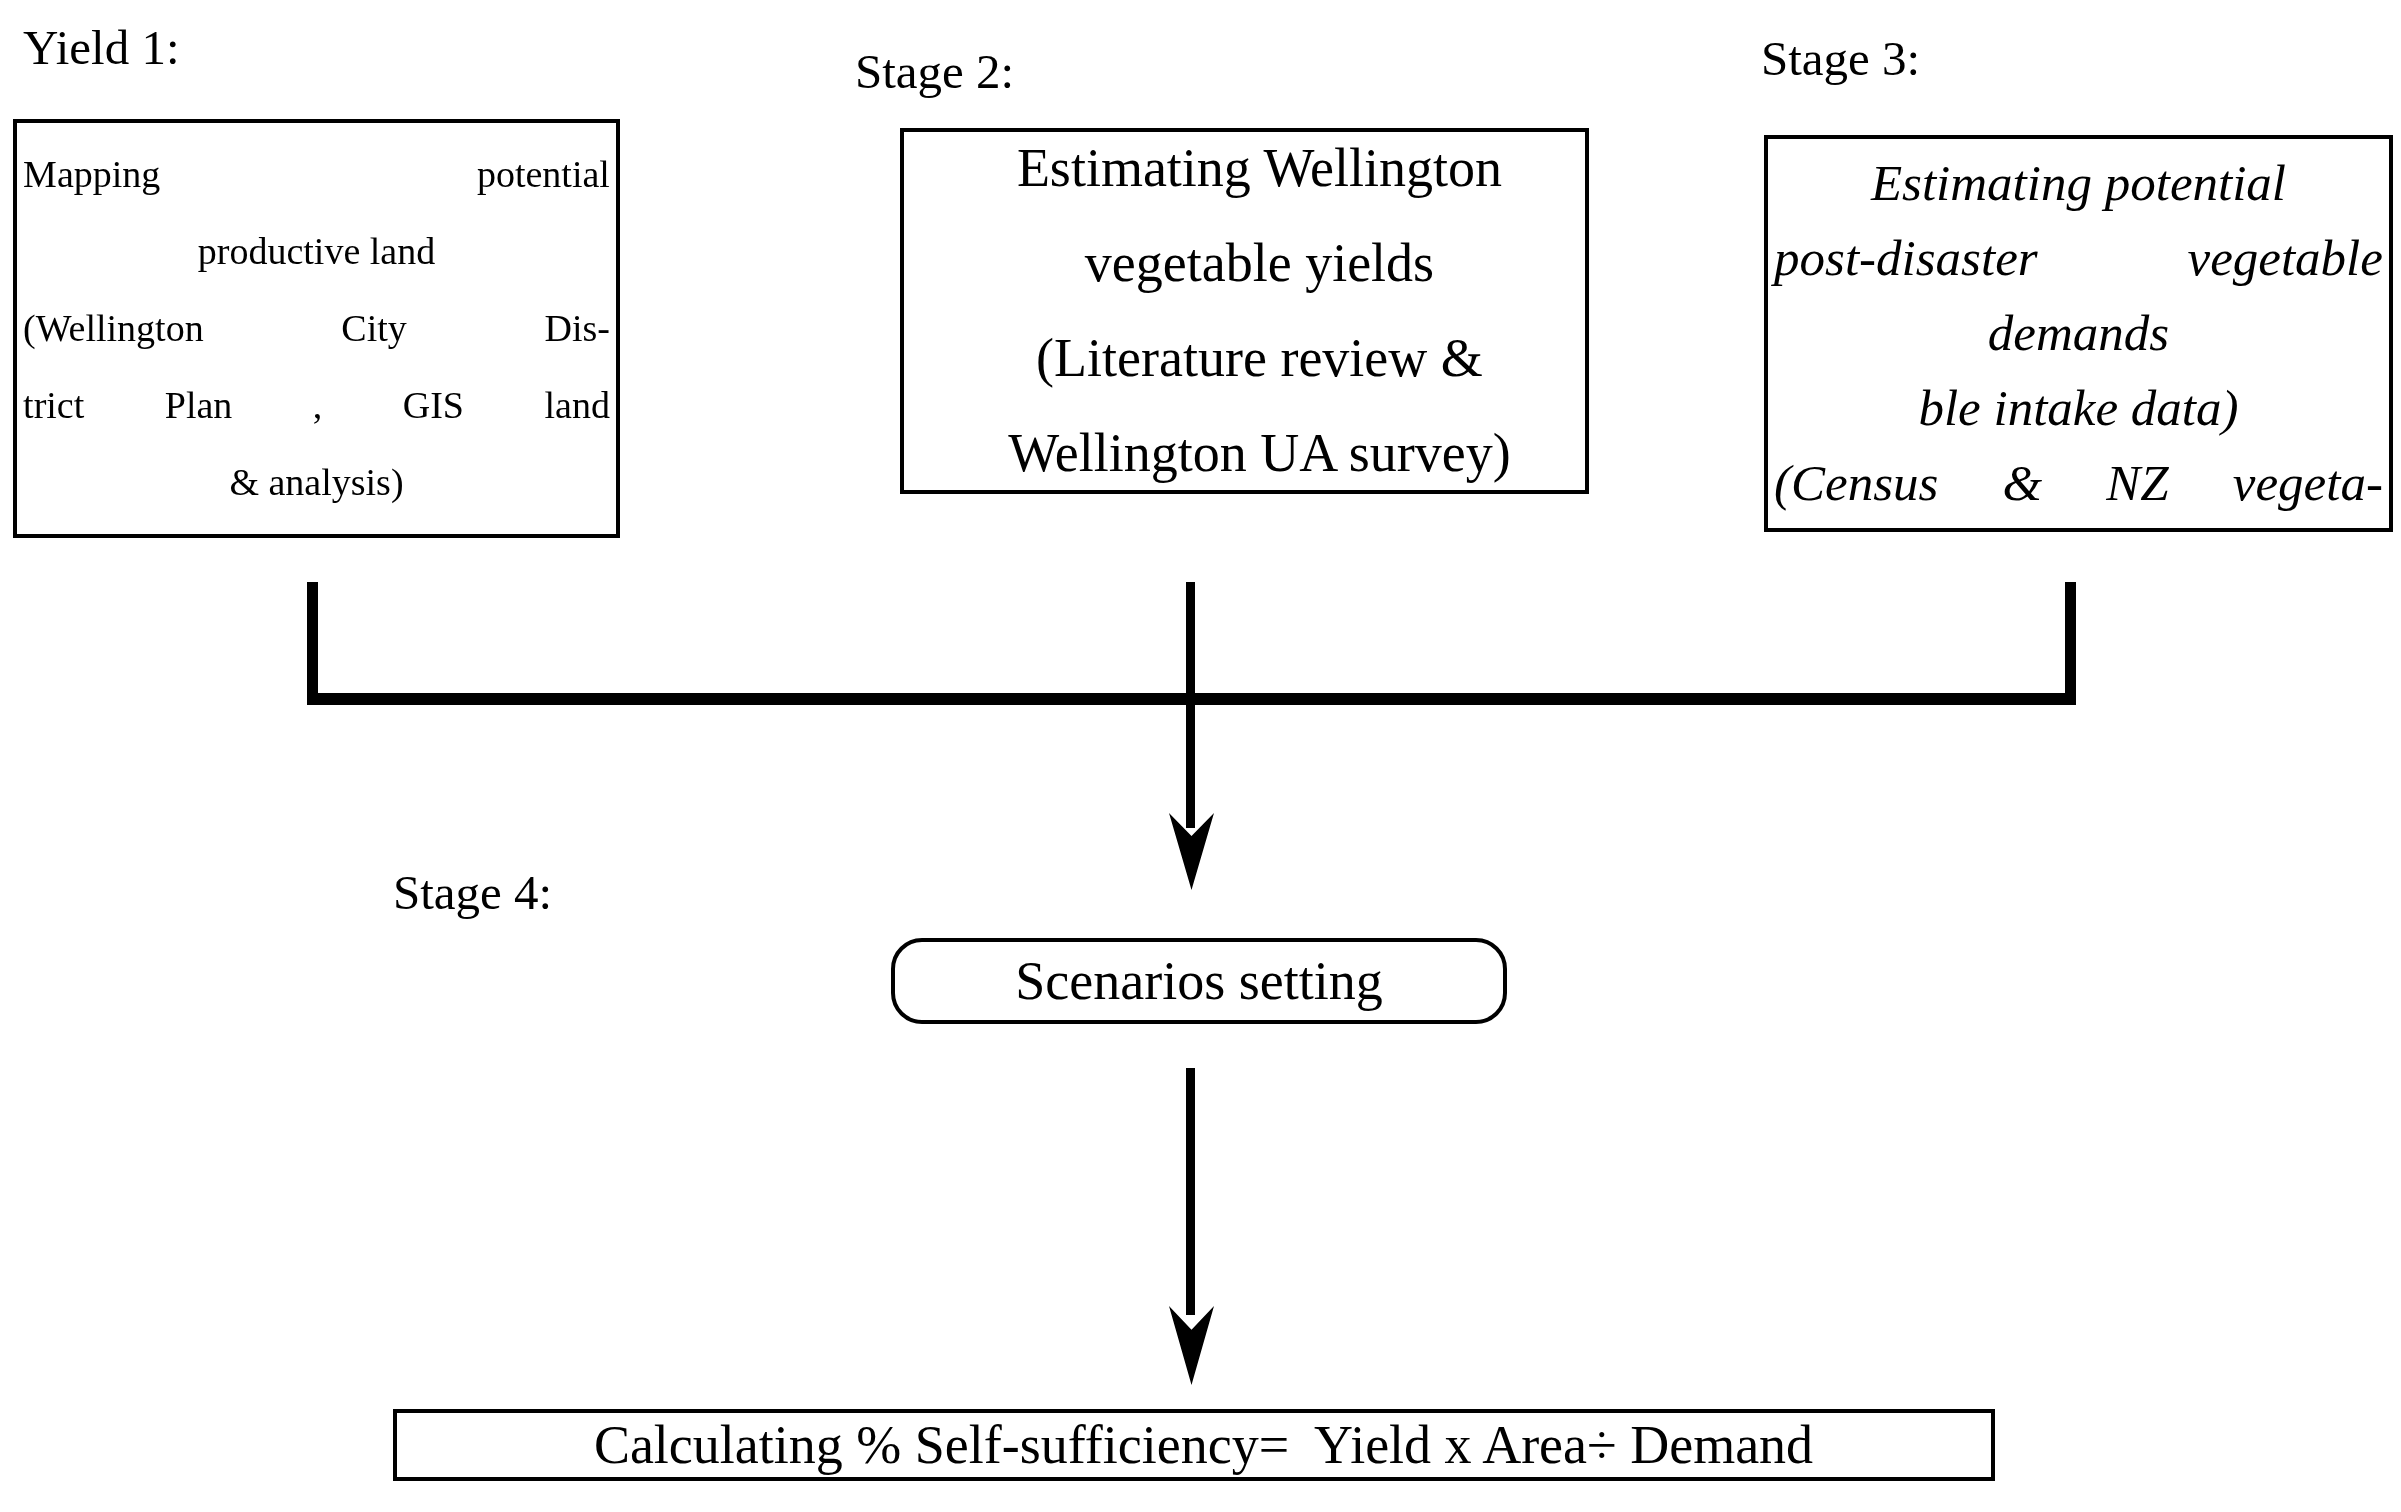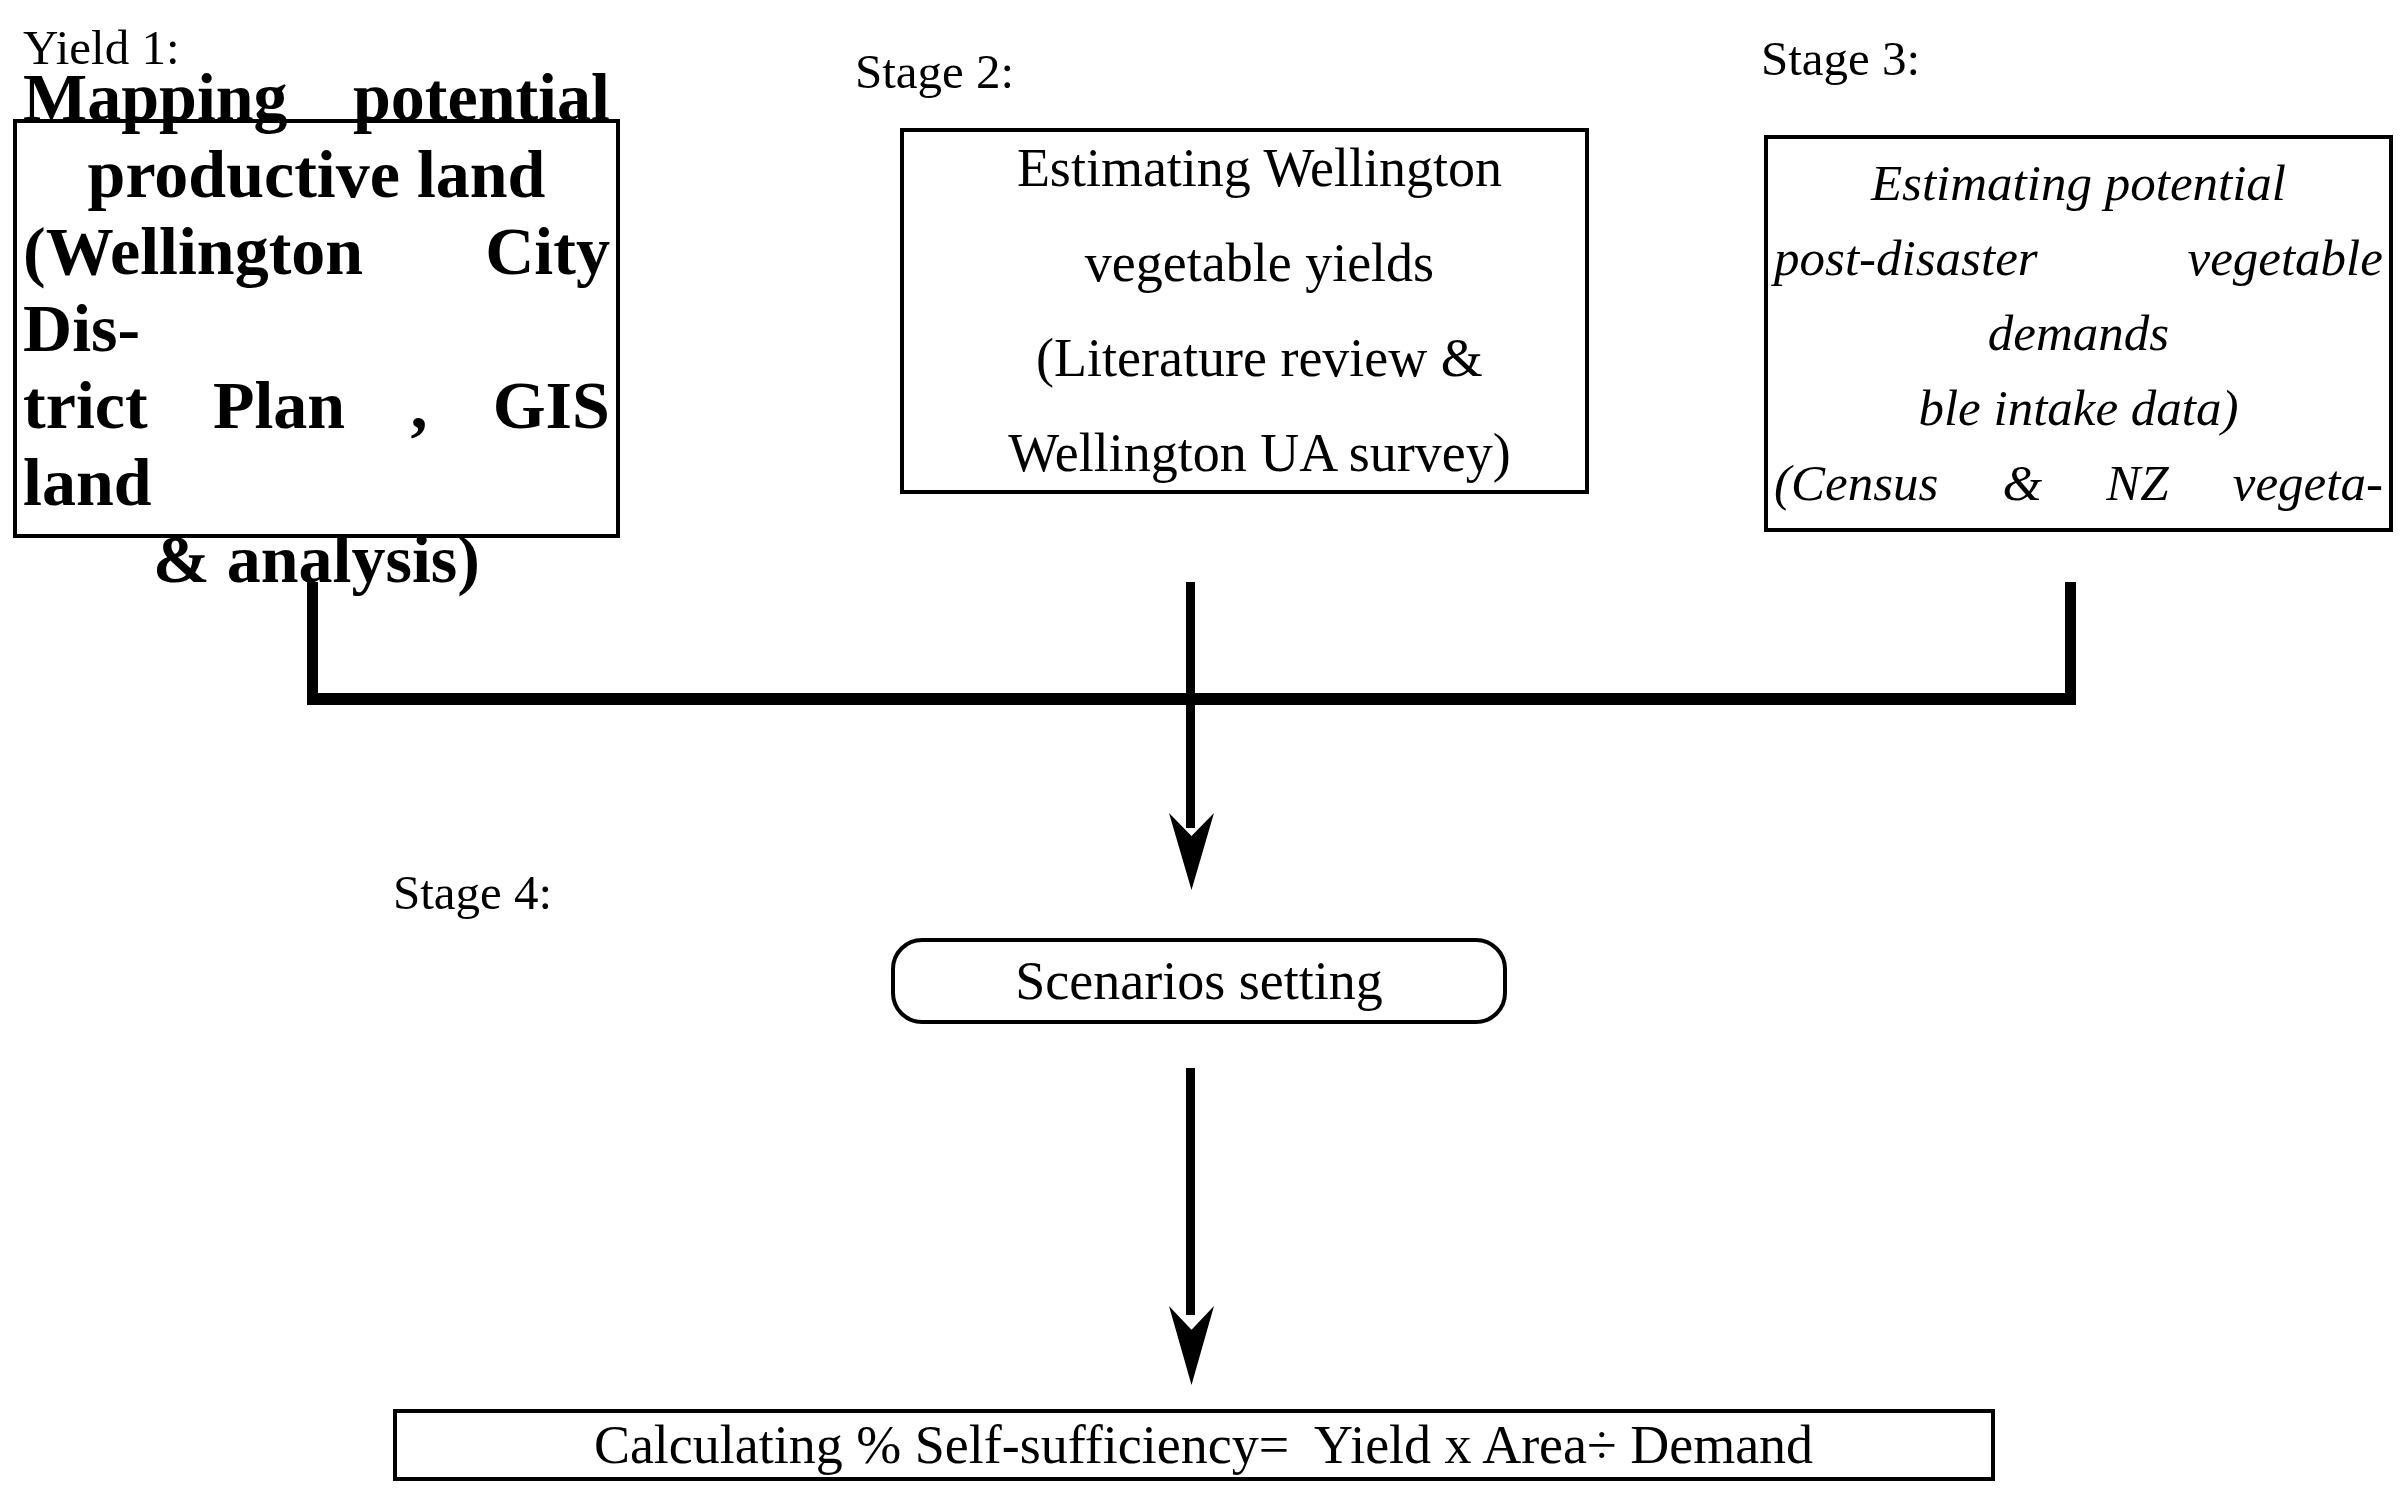--- a/index.html
+++ b/index.html
@@ -28,21 +28,21 @@
     border: 4.6px solid var(--ink);
     background: var(--bg);
     display: flex;
     flex-direction: column;
     justify-content: center;
     padding: 0 6.1px;
   }
   .ln { width: 100%; }
   .ln.c { text-align: center; }
   .ln.j { text-align: justify; text-align-last: justify; }
-  .box1-lines .ln { line-height: 77px; font-size: 68px; font-weight: bold; }
+  .box1-lines .ln { line-height: 77px; font-size: 38px; }
   .box2-lines .ln { line-height: 95px; font-size: 54px; }
   .box3-lines .ln { line-height: 75px;  font-size: 51px; }
   .single-box {
     position: absolute;
     border: 4.6px solid var(--ink);
     background: var(--bg);
     display: flex;
     align-items: center;
     justify-content: center;
     font-size: 54px;

